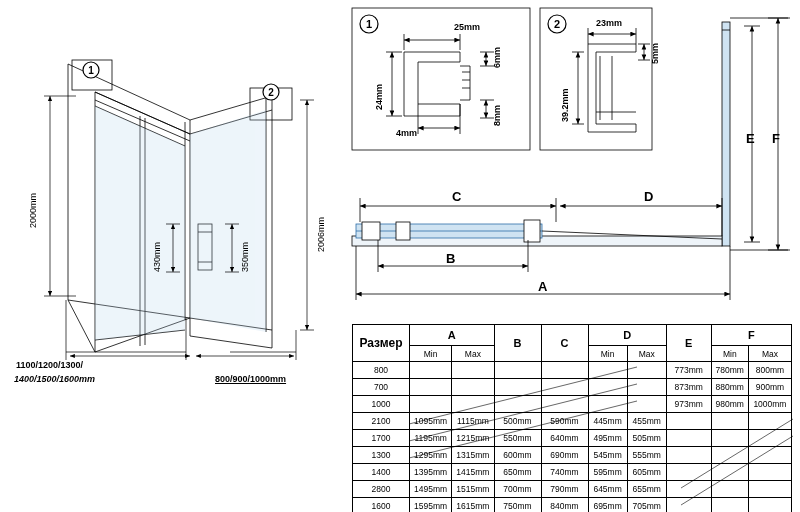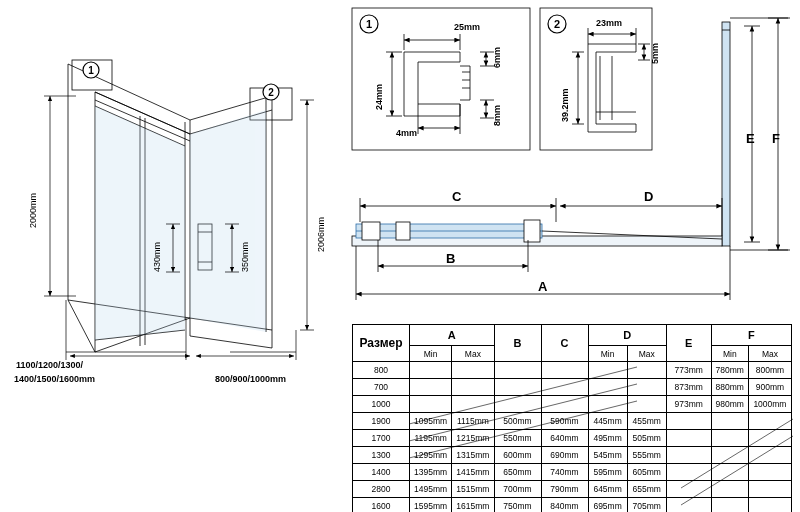--- a/index.html
+++ b/index.html
@@ -201,22 +201,22 @@
       <line x1="730" y1="250" x2="790" y2="250"></line>
     </g>
   </svg>
 
   <div class="lbl" style="left:28px;top:228px;transform:rotate(-90deg);transform-origin:0 0;width:70px;">2000mm</div>
   <div class="lbl" style="left:316px;top:252px;transform:rotate(-90deg);transform-origin:0 0;width:70px;">2006mm</div>
   <div class="lbl" style="left:152px;top:272px;transform:rotate(-90deg);transform-origin:0 0;width:60px;">430mm</div>
   <div class="lbl" style="left:240px;top:272px;transform:rotate(-90deg);transform-origin:0 0;width:60px;">350mm</div>
 
   <div class="lbl b" style="left:16px;top:360px;">1100/1200/1300/</div>
-  <div class="lbl b" style="left:14px;top:374px;">1400/1500/1600mm</div>
-  <div class="lbl b" style="left:215px;top:374px;">800/900/1000mm</div>
+  <div class="lbl b" style="left:14px;top:374px;font-style:italic;">1400/1500/1600mm</div>
+  <div class="lbl b" style="left:215px;top:374px;text-decoration:underline;">800/900/1000mm</div>
 
   <div class="lbl b" style="left:414px;top:22px;margin-left:40px;">25mm</div>
   <div class="lbl b" style="left:374px;top:110px;transform:rotate(-90deg);transform-origin:0 0;">24mm</div>
   <div class="lbl b" style="left:396px;top:128px;">4mm</div>
   <div class="lbl b" style="left:492px;top:68px;transform:rotate(-90deg);transform-origin:0 0;">6mm</div>
   <div class="lbl b" style="left:492px;top:126px;transform:rotate(-90deg);transform-origin:0 0;">8mm</div>
 
   <div class="lbl b" style="left:596px;top:18px;">23mm</div>
   <div class="lbl b" style="left:560px;top:122px;transform:rotate(-90deg);transform-origin:0 0;">39.2mm</div>
   <div class="lbl b" style="left:650px;top:64px;transform:rotate(-90deg);transform-origin:0 0;">5mm</div>
@@ -278,21 +278,21 @@
       <td></td>
       <td></td>
       <td></td>
       <td></td>
       <td></td>
       <td>973mm</td>
       <td>980mm</td>
       <td>1000mm</td>
     </tr>
     <tr>
-      <td class="rowlbl">1900</td>
+      <td class="rowlbl">2100</td>
       <td>1095mm</td>
       <td>1115mm</td>
       <td>500mm</td>
       <td>590mm</td>
       <td>445mm</td>
       <td>455mm</td>
       <td></td>
       <td></td>
       <td></td>
     </tr>

